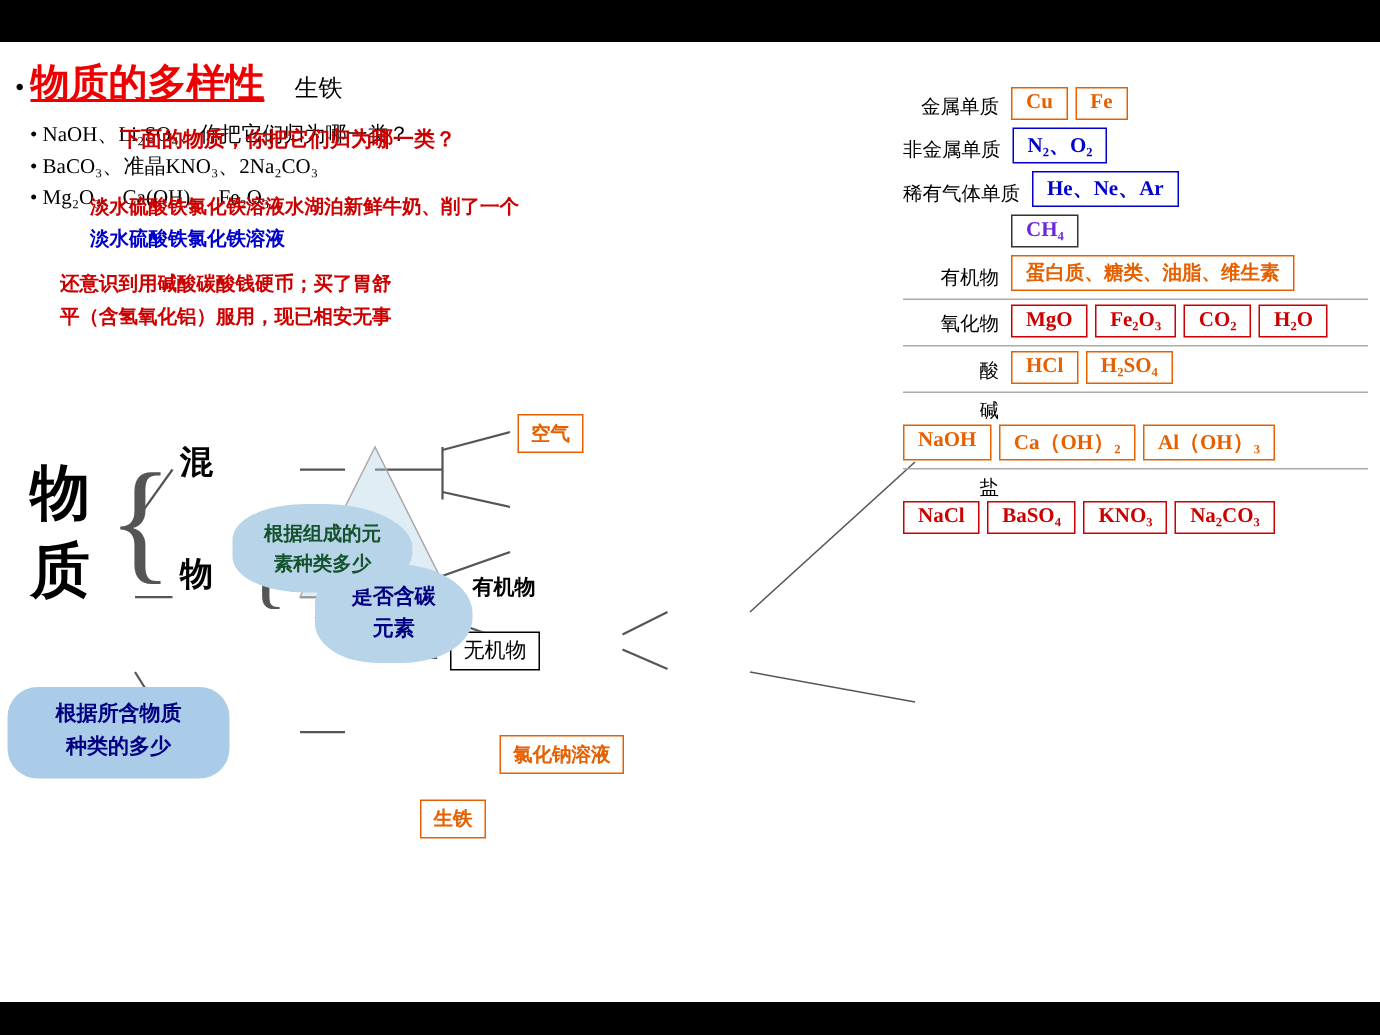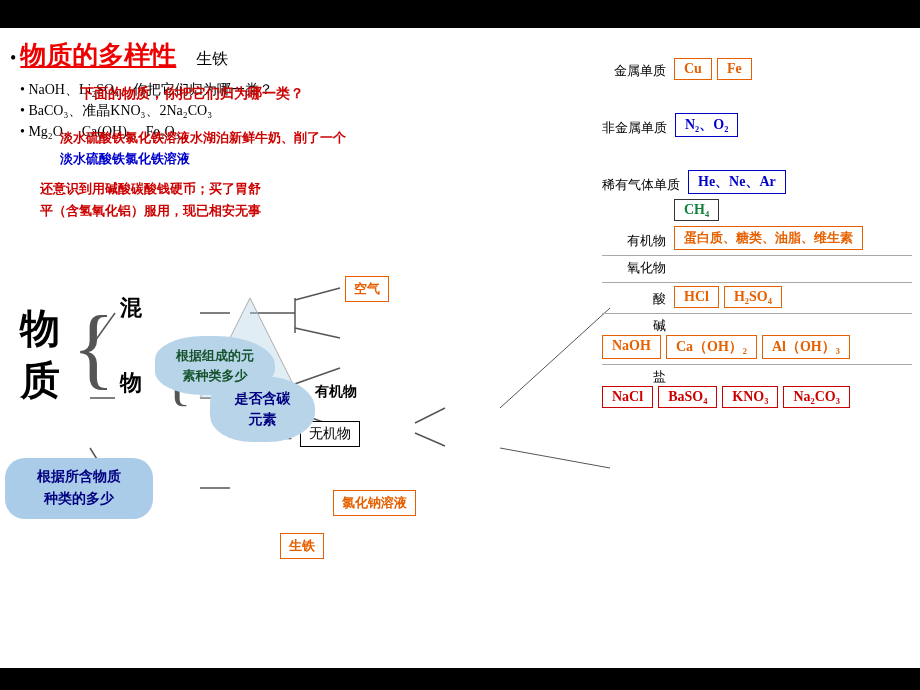--- a/index.html
+++ b/index.html
@@ -116,21 +116,21 @@
       flex-wrap: wrap;
     }
     .fr-box {
       border: 1.5px solid #333;
       padding: 2px 9px;
       font-size: 14px;
       font-weight: bold;
     }
     .fr-box.orange { color: #e66000; border-color: #e66000; }
     .fr-box.red { color: #cc0000; border-color: #cc0000; }
-    .fr-box.blue { color: #0000cc; border-color: #0000cc; margin-top: 28px; }
+    .fr-box.blue { color: #0000cc; border-color: #0000cc; }
 
     
     .fr-box-wide {
       border: 1.5px solid #333;
       padding: 2px 9px;
       font-size: 13px;
       font-weight: bold;
       white-space: nowrap;
       font-family: Liberation Mono, monospace;
     }
@@ -279,34 +279,40 @@
       <div class="fr-row">
         <div class="fr-cat">稀有气体单质</div>
         <div class="fr-items">
           <div class="fr-box blue">He、Ne、Ar</div>
         </div>
       </div>
 
       <div class="fr-row">
         <div class="fr-cat"></div>
         <div class="fr-items">
-          <div class="fr-box" style="border-color:#333; color:#15803d;">CH₄</div>
+          <div class="fr-box" style="border-color:#333; color:#6d28d9;">CH₄</div>
         </div>
       </div>
 
       <div class="fr-row">
         <div class="fr-cat">有机物</div>
         <div class="fr-items">
           <div class="fr-box-wide orange">蛋白质、糖类、油脂、维生素</div>
         </div>
       </div>
 
       <div style="border-top:1px solid #aaa; margin:3px 0;"></div>
       <div class="fr-row">
         <div class="fr-cat">氧化物</div>
+        <div class="fr-items">
+          <div class="fr-box red">MgO</div>
+          <div class="fr-box red">Fe₂O₃</div>
+          <div class="fr-box red">CO₂</div>
+          <div class="fr-box red">H₂O</div>
+        </div>
       </div>
 
       <div style="border-top:1px solid #aaa; margin:3px 0;"></div>
       <div class="fr-row">
         <div class="fr-cat">酸</div>
         <div class="fr-items">
           <div class="fr-box orange">HCl</div>
           <div class="fr-box orange">H₂SO₄</div>
         </div>
       </div>

